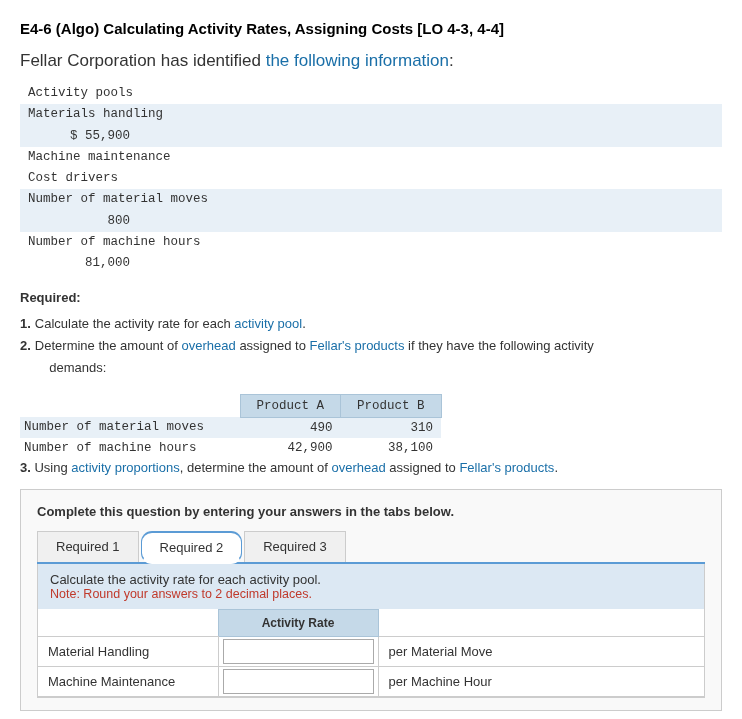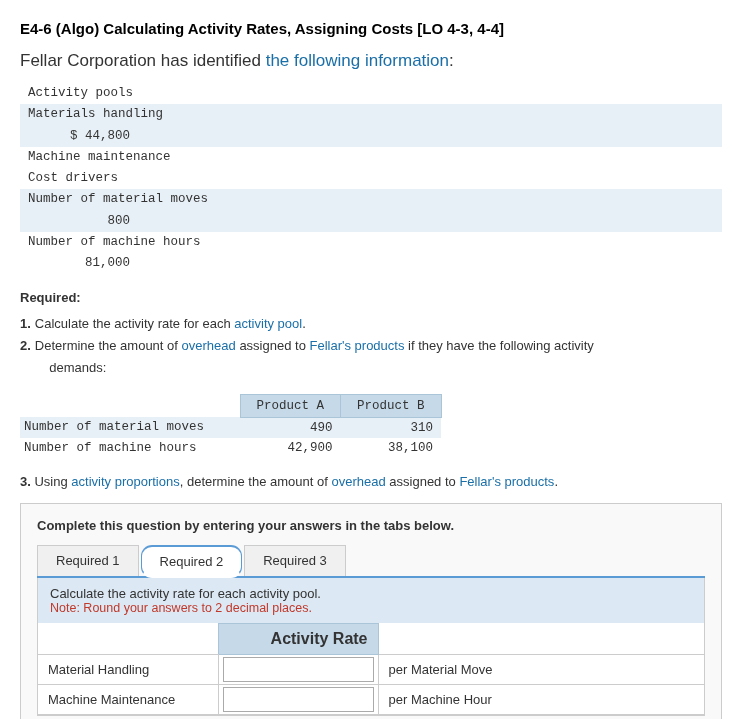--- a/index.html
+++ b/index.html
@@ -63,21 +63,21 @@
     .requirements-list .req-item {
       display: flex;
       gap: 4px;
     }
     .req-item .num { font-weight: bold; }
     .req-item .text span.highlight { color: #1a6fa8; }
 
     
     .product-table {
       border-collapse: collapse;
-      margin-bottom: 16px;
+      margin-bottom: 2px;
       font-size: 12.5px;
       font-family: 'Courier New', monospace;
     }
     .product-table th {
       background: #c5d9e8;
       padding: 4px 16px;
       text-align: center;
       font-weight: normal;
       border: 1px solid #aac4d8;
     }
@@ -163,25 +163,25 @@
     }
 
     
     .activity-rate-table {
       width: 100%;
       border-collapse: collapse;
       font-size: 13px;
     }
     .activity-rate-table th {
       background: #c5d9e8;
-      text-align: right;
+      text-align: center;
       padding: 6px 10px;
       font-weight: bold;
       border: 1px solid #aac4d8;
-      font-size: 16px;
+      font-size: 12px;
     }
     .activity-rate-table td {
       padding: 4px 10px;
       border-bottom: 1px solid #ccc;
       vertical-align: middle;
     }
     .activity-rate-table td.row-label {
       width: 180px;
       border-right: 1px solid #ccc;
     }
@@ -239,21 +239,21 @@
   Fellar Corporation has identified <span class="highlight">the following information</span>:
 </p>
 
 <div class="info-table">
   <div class="row">
     <div class="label-col section-label">Activity pools</div>
     <div class="value-col"></div>
   </div>
   <div class="row shaded">
     <div class="label-col">  Materials handling</div>
-    <div class="value-col">$ 44,800</div>
+    <div class="value-col">$ 55,900</div>
   </div>
   <div class="row">
     <div class="label-col">  Machine maintenance</div>
   </div>
   <div class="row">
     <div class="label-col section-label">Cost drivers</div>
     <div class="value-col"></div>
   </div>
   <div class="row shaded">
     <div class="label-col">  Number of material moves</div>

